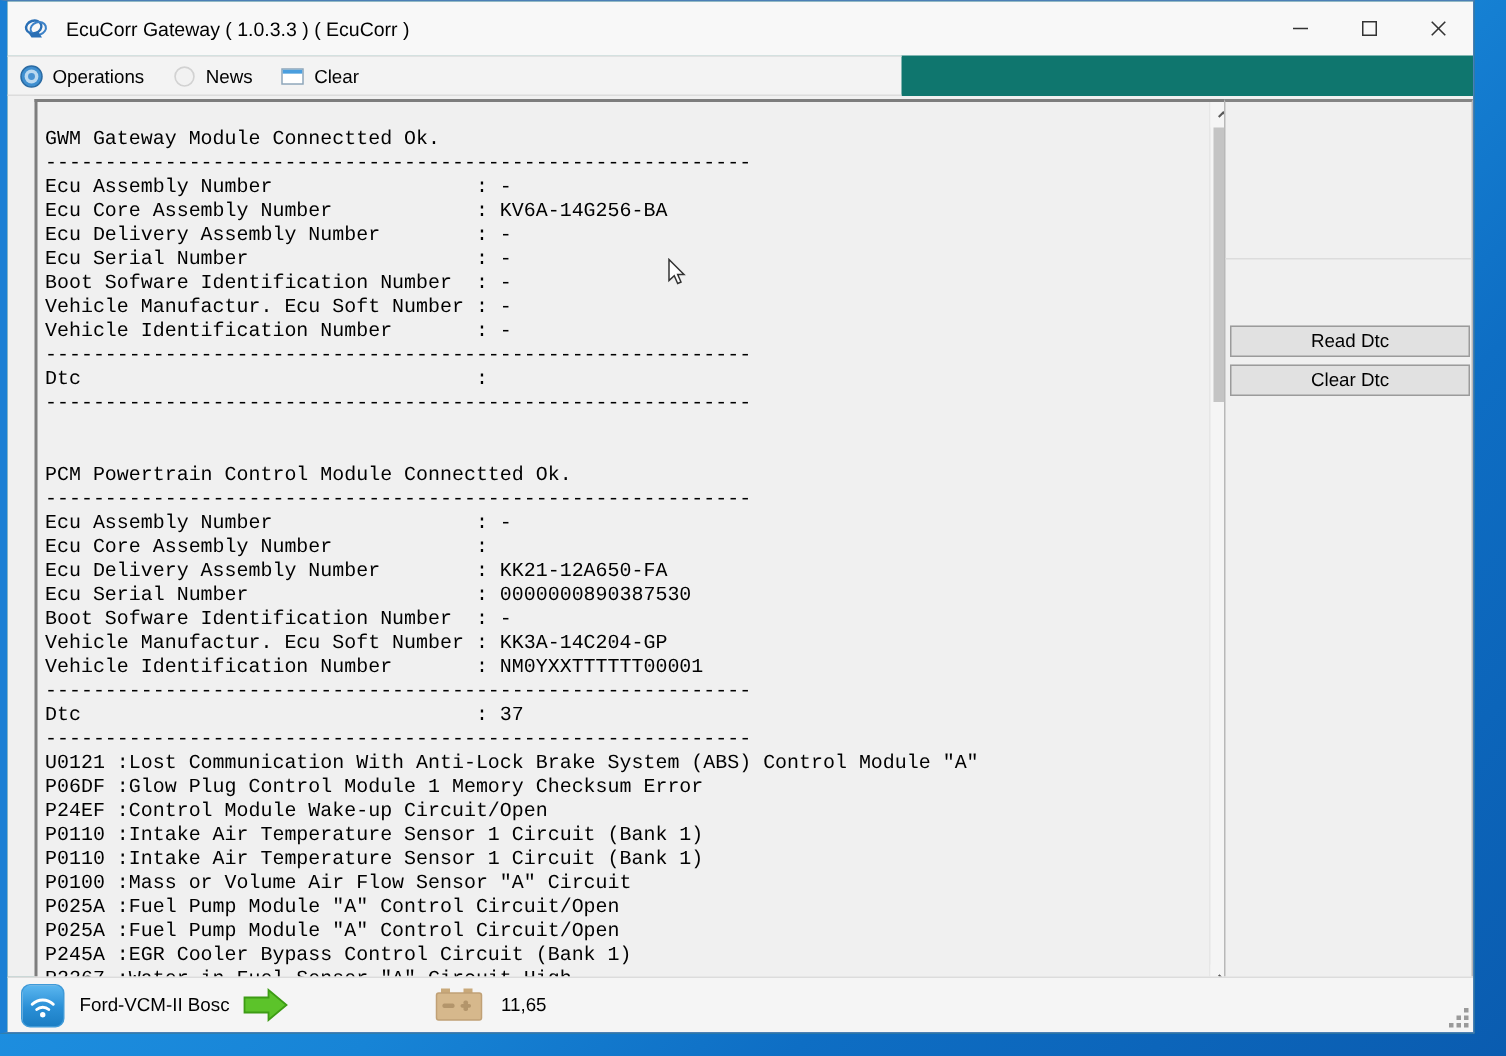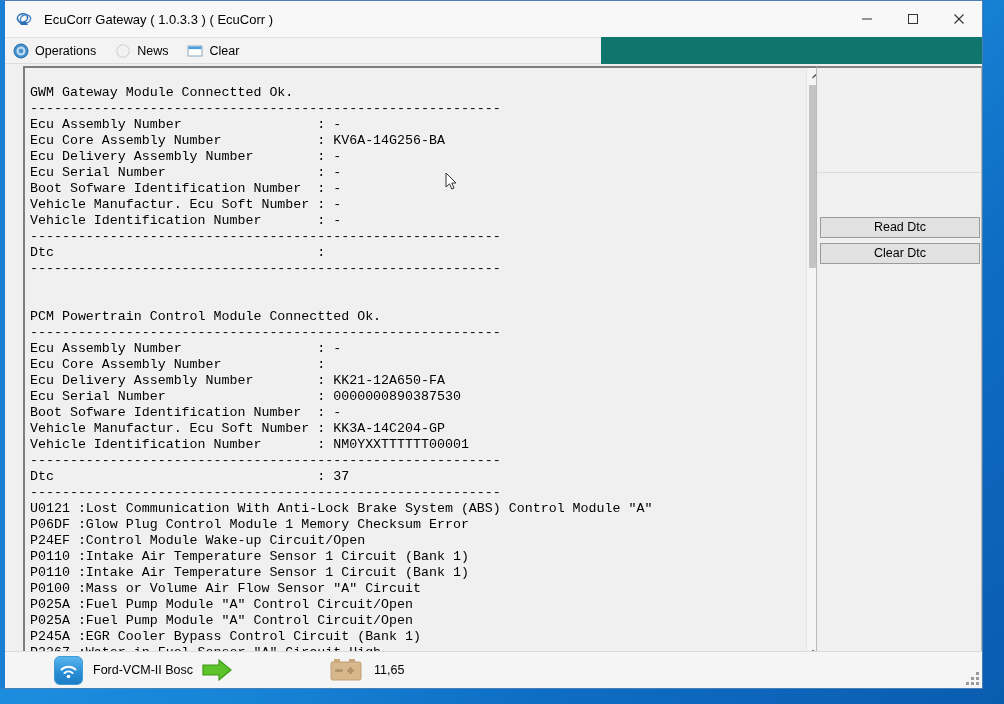--- a/index.html
+++ b/index.html
@@ -185,21 +185,20 @@
 
   
   #statusbar {
     height: 36px;
     flex: 0 0 auto;
     background: #f5f5f5;
     border-top: 1px solid #dcdcdc;
     display: flex;
     align-items: center;
     position: relative;
-    padding-left: 40px;
   }
   #wifi-icon {
     width: 27px; height: 27px;
     margin-left: 9px;
     flex: 0 0 auto;
     border-radius: 6px;
     background: linear-gradient(#5ab6ef, #2a8fd6 55%, #1b7ec4);
     border: 1px solid #3f9ad8;
     position: relative;
   }

